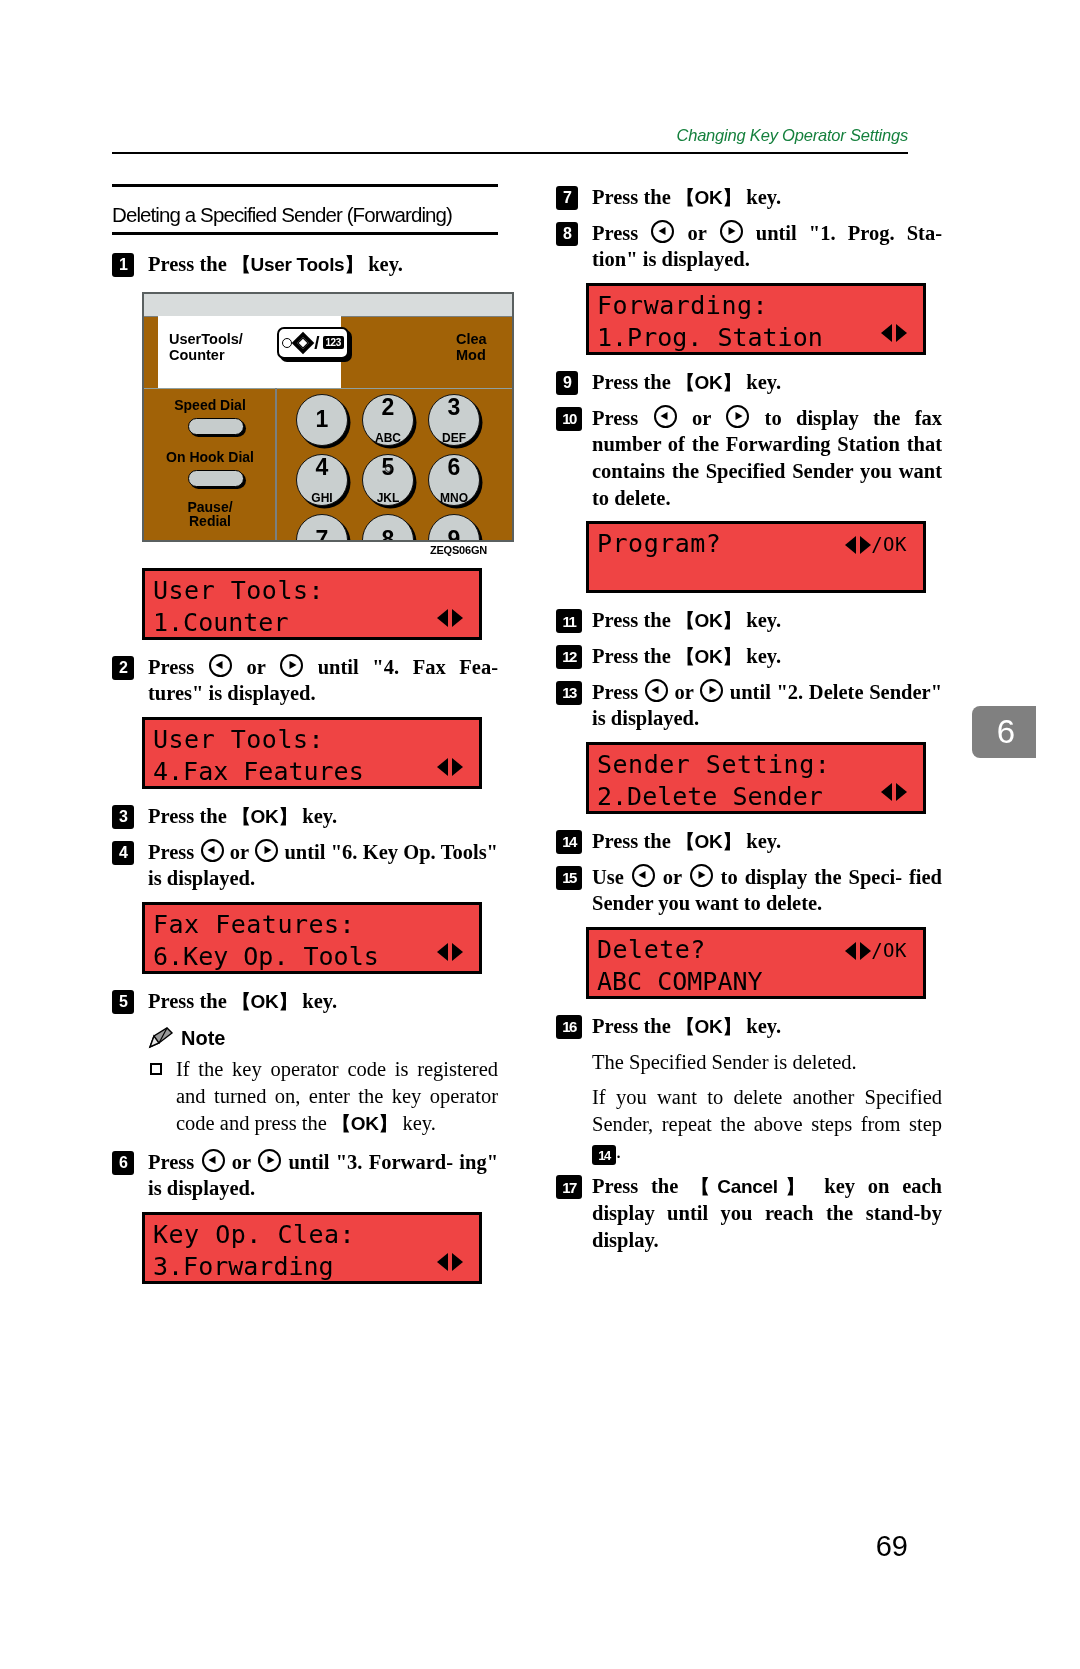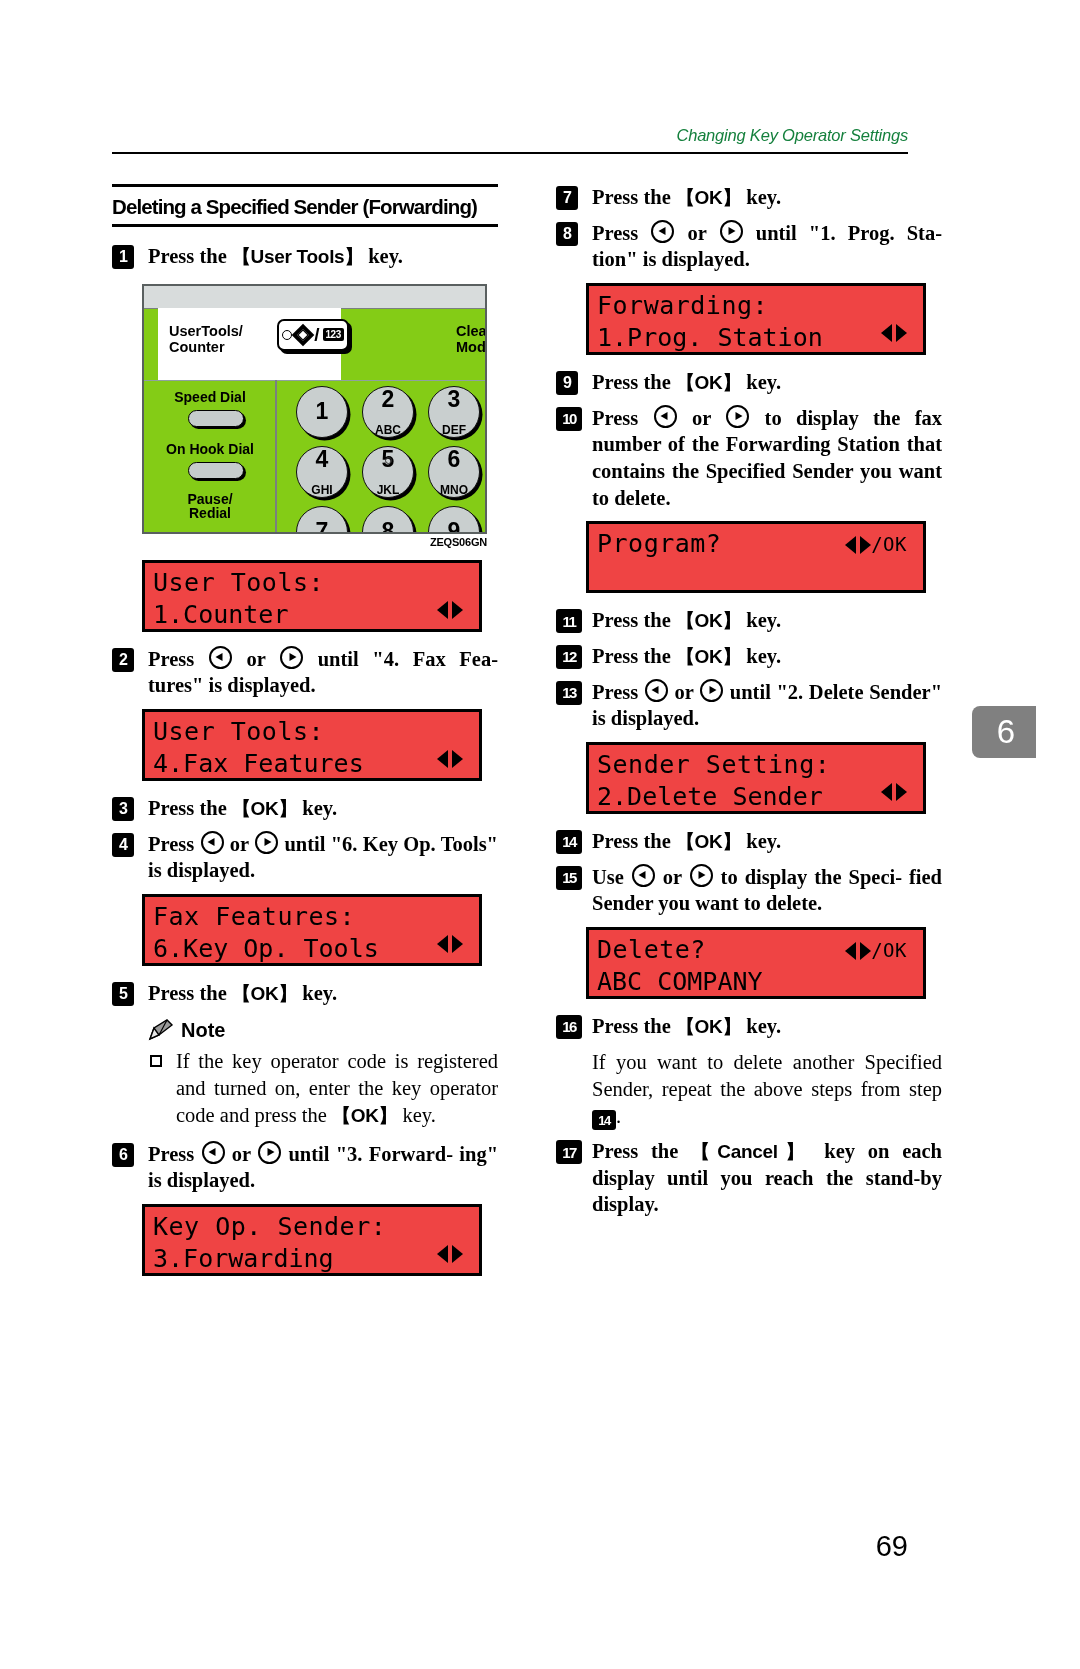--- a/index.html
+++ b/index.html
@@ -68,24 +68,24 @@
   }
   .col-left  { left: 112px; }
   .col-right { left: 556px; }
 
   
   .sect-rule-top {
     height: 3px; background: #000; margin: 0 0 0 0;
   }
   .sect-title {
     font-family: "Liberation Sans", sans-serif;
-    font-weight: bold;
+    font-weight: normal;
     font-size: 20.5px;
     letter-spacing: -0.9px;
-    padding: 8px 0 5px 0;
+    padding: 16px 0 5px 0;
     white-space: nowrap;
   }
   .sect-rule-bot {
     height: 3px; background: #000; margin-bottom: 16px;
   }
 
   
   .step {
     position: relative;
     padding-left: 36px;
@@ -247,22 +247,22 @@
   }
 
   
   .panel-fig {
     margin: 14px 0 10px 30px;
     position: relative;
     width: 345px;
   }
   .panel-box {
     position: relative;
-    width: 345px; height: 250px;
-    background: #84cc16;
+    width: 372px; height: 250px;
+    background: #a16207;
     border: 2px solid #5a6060;
     box-sizing: border-box;
     overflow: hidden;
   }
   .panel-toprow {
     position: absolute;
     left: 0; top: 0; right: 0; height: 22px;
     background: #d8dcdc;
     border-bottom: 1.5px solid #7a8080;
   }
@@ -524,21 +524,21 @@
     <div class="note-item">
       <span class="note-bullet"></span><span>If the key operator code is registered and turned on, enter the key operator code and press the </span><span class="key"><span class="br">【</span><span>OK</span><span class="br">】</span></span><span> key.</span>
     </div>
 
     <div class="step" style="margin-top:12px;">
       <div class="step-num">6</div>
       <div class="step-text"><span>Press </span><span class="arrowkey left"></span><span> or </span><span class="arrowkey right"></span><span> until "3. Forward-</span> <span>ing" is displayed.</span></div>
     </div>
 
     <div class="lcd">
-      <div class="lcd-row r1">Key Op. Sender:</div>
+      <div class="lcd-row r1">Key Op. Clea:</div>
       <div class="lcd-row"><span>3.Forwarding</span><span class="lcd-lr"></span></div>
     </div>
 
   </div>
 
   <div class="col col-right">
 
     <div class="step">
       <div class="step-num">7</div>
       <div class="step-text"><span>Press the </span><span class="key"><span class="br">【</span><span>OK</span><span class="br">】</span></span><span> key.</span></div>
@@ -600,20 +600,21 @@
 
     <div class="lcd">
       <div class="lcd-row r1"><span>Delete?</span><span class="lcd-lr-ok"><span class="tri"></span><span>/OK</span></span></div>
       <div class="lcd-row">ABC COMPANY</div>
     </div>
 
     <div class="step">
       <div class="step-num wide">16</div>
       <div class="step-text"><span>Press the </span><span class="key"><span class="br">【</span><span>OK</span><span class="br">】</span></span><span> key.</span></div>
     </div>
+    <div class="para">The Specified Sender is deleted.</div>
     <div class="para"><span>If you want to delete another Specified Sender, repeat the above steps from step </span><span class="step-num wide" style="position:static; display:inline-flex; width:24px; height:20px; font-size:13px; vertical-align:-2px;">14</span><span>.</span></div>
 
     <div class="step">
       <div class="step-num wide">17</div>
       <div class="step-text"><span>Press the </span><span class="key"><span class="br">【</span><span>Cancel</span><span class="br">】</span></span><span> key on each display until you reach the stand-by display.</span></div>
     </div>
 
   </div>
 
 </div>

